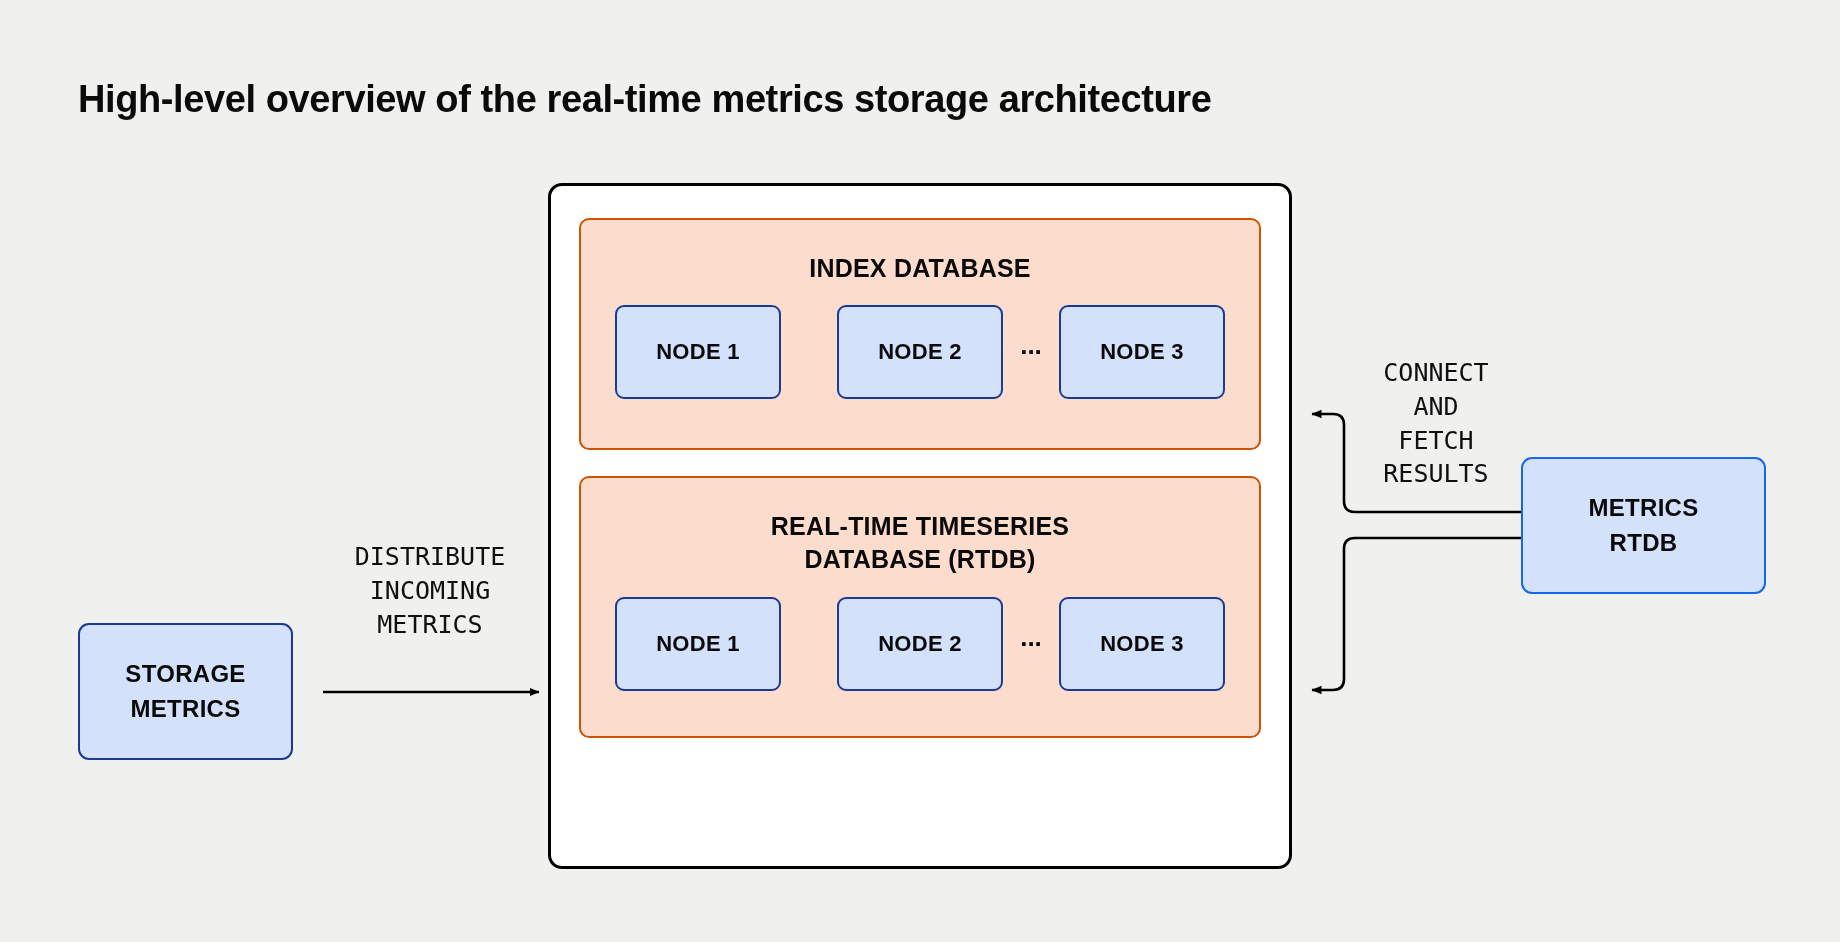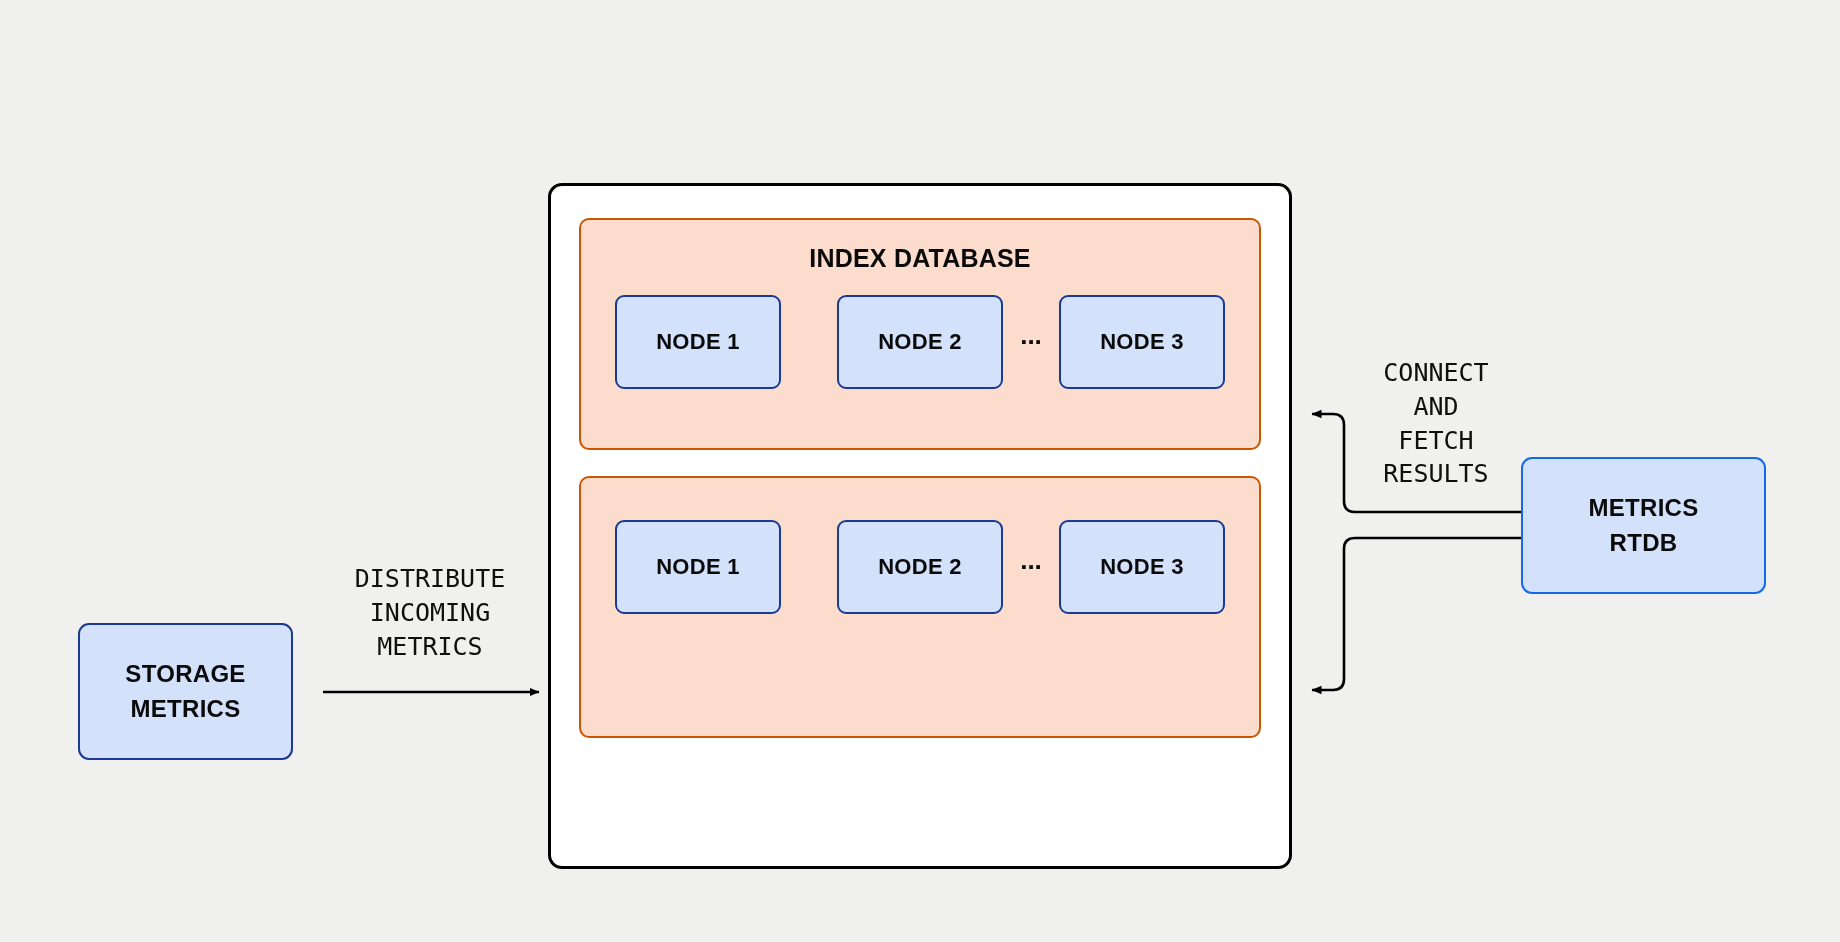--- a/index.html
+++ b/index.html
@@ -68,21 +68,21 @@
 
   
   .subdb {
     background: #fcdccd;
     border: 2.5px solid #cc5500;
     border-radius: 10px;
     box-sizing: border-box;
     display: flex;
     flex-direction: column;
     align-items: center;
-    padding: 22px 22px 26px 22px;
+    padding: 32px 22px 26px 22px;
   }
   .subdb.index  { height: 232px; }
   .subdb.rtdb   { flex: 1; }
 
   .subdb-title {
     font-size: 25px;
     font-weight: bold;
     color: #0a0a0a;
     text-align: center;
     line-height: 1.33;
@@ -161,21 +161,21 @@
     font-family: "DejaVu Sans Mono", "Liberation Mono", monospace;
     font-size: 25px;
     color: #0f0f0f;
     text-align: center;
     line-height: 1.35;
     white-space: pre;
     letter-spacing: 0px;
   }
   .label-distribute {
     left: 330px;
-    top: 562px;
+    top: 540px;
     width: 200px;
   }
   .label-connect {
     left: 1361px;
     top: 356px;
     width: 150px;
   }
 
   svg.wires {
     position: absolute;
@@ -183,20 +183,21 @@
     width: 1840px;
     height: 942px;
     pointer-events: none;
   }
 </style>
 </head>
 <body>
 
 <div id="canvas">
 
+  <div class="page-title">High-level overview of the real-time metrics storage architecture</div>
 
   <svg class="wires" viewBox="0 0 1840 942">
     <defs>
       <marker id="arrowR" markerWidth="11" markerHeight="11" refX="9.5" refY="5" orient="auto" markerUnits="userSpaceOnUse">
         <path d="M0,0.7 L10,5 L0,9.3 z" fill="#000000"></path>
       </marker>
       <marker id="arrowL" markerWidth="11" markerHeight="11" refX="9.5" refY="5" orient="auto" markerUnits="userSpaceOnUse">
         <path d="M0,0.7 L10,5 L0,9.3 z" fill="#000000"></path>
       </marker>
     </defs>
@@ -227,20 +228,24 @@
         <div class="node-row">
           <div class="node-box">NODE 1</div>
           <div class="node-gap"></div>
           <div class="node-box">NODE 2</div>
           <div class="node-ellipsis">...</div>
           <div class="node-box">NODE 3</div>
         </div>
       </div>
 
       <div class="subdb rtdb">
+        <div class="subdb-title">
+          <div>REAL-TIME TIMESERIES</div>
+          <div>DATABASE (RTDB)</div>
+        </div>
         <div class="node-row">
           <div class="node-box">NODE 1</div>
           <div class="node-gap"></div>
           <div class="node-box">NODE 2</div>
           <div class="node-ellipsis">...</div>
           <div class="node-box">NODE 3</div>
         </div>
       </div>
 
     </div>

